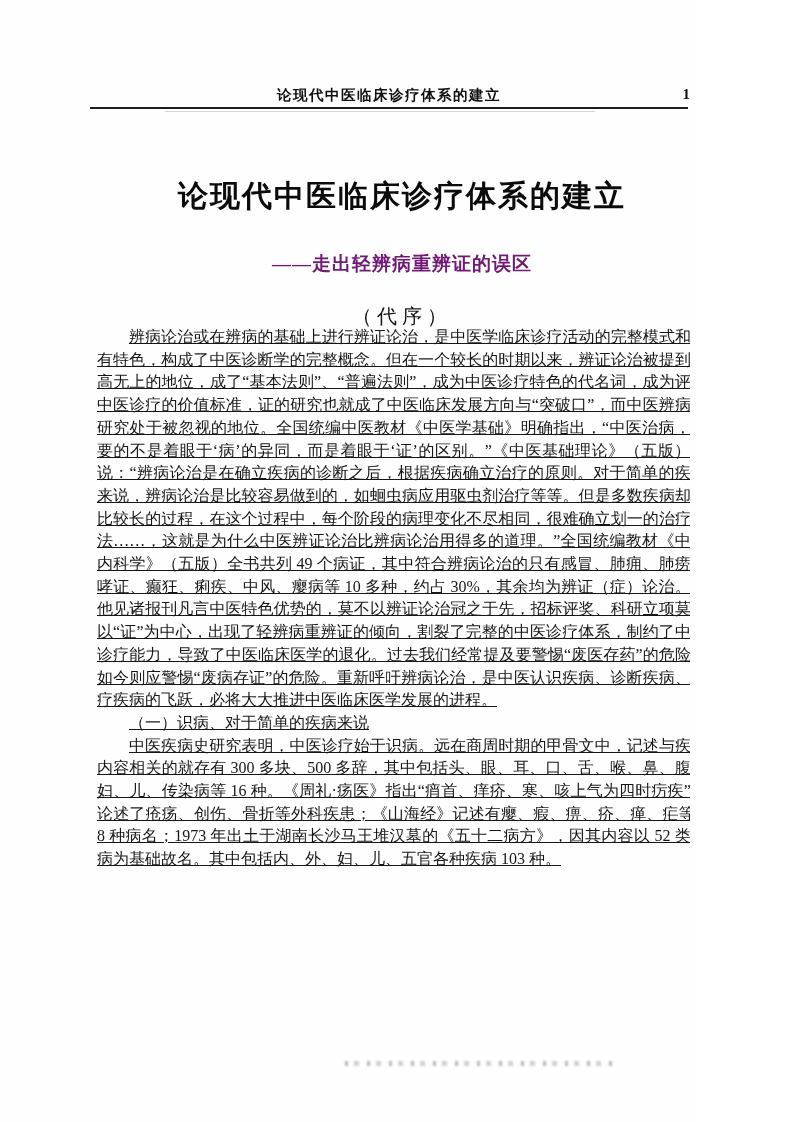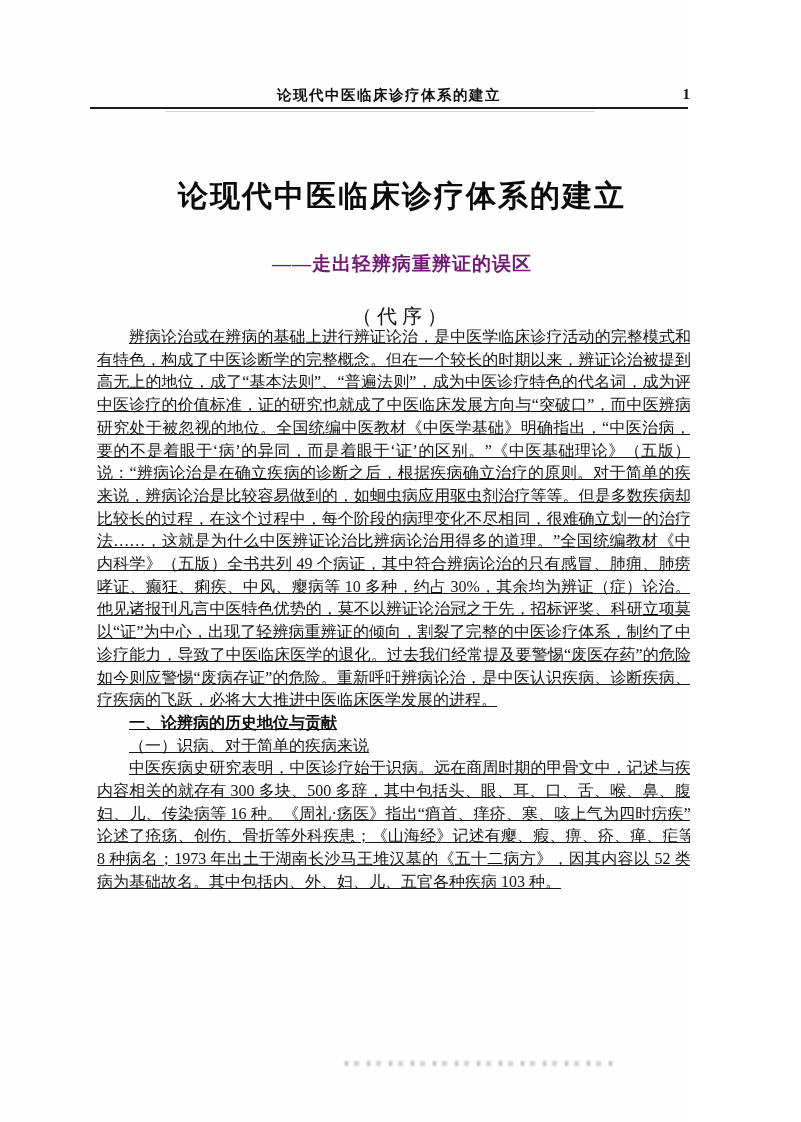--- a/index.html
+++ b/index.html
@@ -70,21 +70,20 @@
   </header>
 
   <section class="title-block">
     <h1 class="article-title">论现代中医临床诊疗体系的建立</h1>
     <h2 class="article-subtitle">——走出轻辨病重辨证的误区</h2>
     <div class="preface-label">（代序）</div>
   </section>
 
   <section class="body-text">
     <p>辨病论治或在辨病的基础上进行辨证论治，是中医学临床诊疗活动的完整模式和固有特色，构成了中医诊断学的完整概念。但在一个较长的时期以来，辨证论治被提到至高无上的地位，成了“基本法则”、“普遍法则”，成为中医诊疗特色的代名词，成为评析中医诊疗的价值标准，证的研究也就成了中医临床发展方向与“突破口”，而中医辨病的研究处于被忽视的地位。全国统编中医教材《中医学基础》明确指出，“中医治病，主要的不是着眼于‘病’的异同，而是着眼于‘证’的区别。”《中医基础理论》（五版）又说：“辨病论治是在确立疾病的诊断之后，根据疾病确立治疗的原则。对于简单的疾病来说，辨病论治是比较容易做到的，如蛔虫病应用驱虫剂治疗等等。但是多数疾病却是比较长的过程，在这个过程中，每个阶段的病理变化不尽相同，很难确立划一的治疗方法……，这就是为什么中医辨证论治比辨病论治用得多的道理。”全国统编教材《中医内科学》（五版）全书共列 49 个病证，其中符合辨病论治的只有感冒、肺痈、肺痨、哮证、癫狂、痢疾、中风、瘿病等 10 多种，约占 30%，其余均为辨证（症）论治。其他见诸报刊凡言中医特色优势的，莫不以辨证论治冠之于先，招标评奖、科研立项莫不以“证”为中心，出现了轻辨病重辨证的倾向，割裂了完整的中医诊疗体系，制约了中医诊疗能力，导致了中医临床医学的退化。过去我们经常提及要警惕“废医存药”的危险，如今则应警惕“废病存证”的危险。重新呼吁辨病论治，是中医认识疾病、诊断疾病、治疗疾病的飞跃，必将大大推进中医临床医学发展的进程。</p>
-    <p class="section-heading">一、论辨病的历史地位与贡献</p>
     <p>（一）识病、对于简单的疾病来说</p>
     <p>中医疾病史研究表明，中医诊疗始于识病。远在商周时期的甲骨文中，记述与疾病内容相关的就存有 300 多块、500 多辞，其中包括头、眼、耳、口、舌、喉、鼻、腹、妇、儿、传染病等 16 种。《周礼·疡医》指出“痟首、痒疥、寒、咳上气为四时疠疾”，论述了疮疡、创伤、骨折等外科疾患；《山海经》记述有瘿、瘕、痹、疥、瘅、疟等 38 种病名；1973 年出土于湖南长沙马王堆汉墓的《五十二病方》，因其内容以 52 类疾病为基础故名。其中包括内、外、妇、儿、五官各种疾病 103 种。</p>
   </section>
 
   <div class="bleed-artifact"></div>
   <div class="bleed-dot"></div>
 
 </div>
 
 </body></html>

